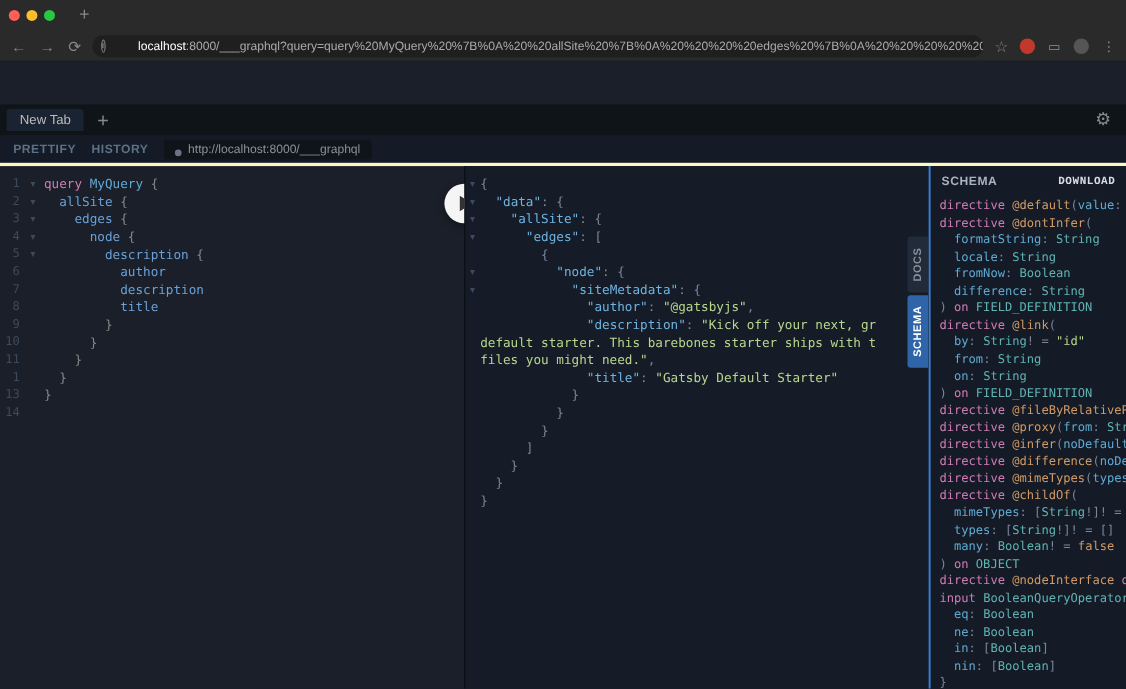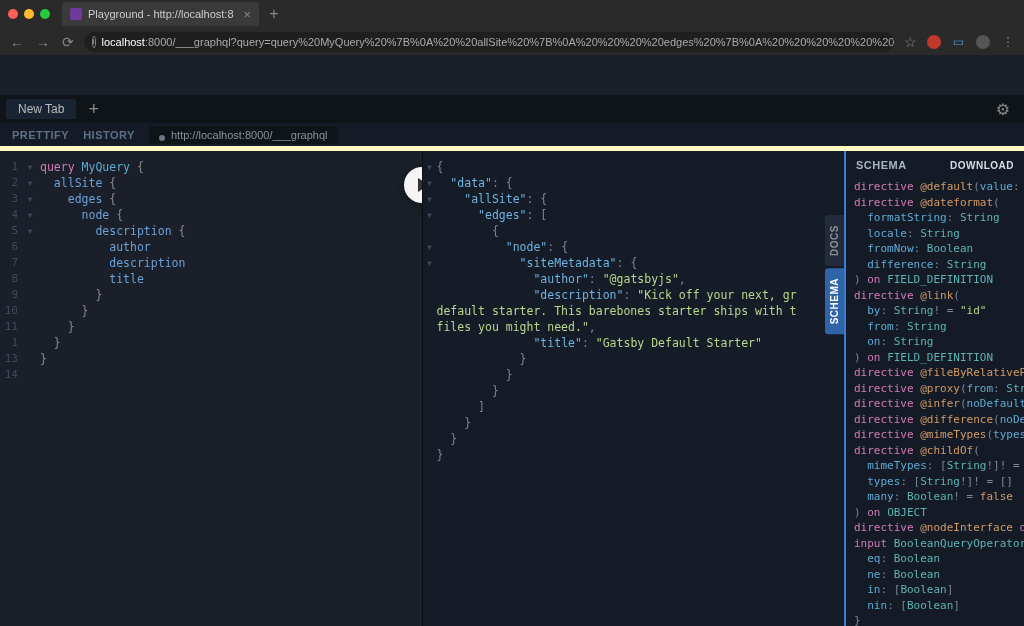--- a/index.html
+++ b/index.html
@@ -72,21 +72,21 @@
 }
 .url-info-icon {
   width: 12px; height: 12px;
   border: 1px solid #888;
   border-radius: 50%;
   display: flex;
   align-items: center;
   justify-content: center;
   font-size: 8px;
 }
-.url-host { color: #fff; }
+.url-host { color: #fff; margin-left: 24px; }
 .url-actions { display: flex; gap: 12px; color: #888; align-items: center; }
 .ext-icon { width: 14px; height: 14px; border-radius: 50%; }
 .app {
   display: flex;
   flex-direction: column;
   height: calc(626px - 55px);
   margin-top: 40px;
 }
 .app-tabs {
   height: 28px;
@@ -105,21 +105,21 @@
 }
 .app-tab-add {
   color: #888;
   font-size: 18px;
   padding: 0 8px;
 }
 .gear { margin-left: auto; color: #888; font-size: 16px; margin-right: 8px; }
 .toolbar {
   height: 28px;
   background: #141b26;
-  border-bottom: 5px solid #fef9c3;
+  border-bottom: 3px solid #fef9c3;
   display: flex;
   align-items: center;
   gap: 14px;
   padding: 0 12px;
 }
 .toolbar-btn {
   color: #5d7186;
   font-size: 11px;
   letter-spacing: 0.5px;
   font-weight: 600;
@@ -264,21 +264,21 @@
   overflow: hidden;
 }
 .schema-header {
   display: flex;
   align-items: center;
   justify-content: space-between;
   padding: 8px 10px;
   font-size: 11px;
 }
 .schema-title { color: #a8b3c2; font-weight: 600; letter-spacing: 0.5px; }
-.download { color: #d8dde6; font-weight: 600; font-size: 10px; letter-spacing: 0.5px; }
+.download { color: #d8dde6; font-weight: 600; font-size: 10px; letter-spacing: 0.5px; font-family: Liberation Mono, monospace; }
 .schema-code {
   flex: 1;
   padding: 0 0 0 8px;
   font-family: Menlo, Consolas, monospace;
   font-size: 11px;
   line-height: 15.5px;
   white-space: pre;
   overflow: hidden;
 }
 .bottom-tabs {
@@ -296,25 +296,20 @@
 </style>
 </head>
 <body>
 
 <div class="browser-chrome">
   <div class="tab-bar">
     <div class="traffic-lights">
       <div class="traffic-light tl-red"></div>
       <div class="traffic-light tl-yellow"></div>
       <div class="traffic-light tl-green"></div>
-    </div>
-    <div class="browser-tab">
-      <div class="favicon"></div>
-      <span>Playground - http://localhost:8</span>
-      <span class="tab-close">×</span>
     </div>
     <span class="tab-add">+</span>
   </div>
   <div class="url-bar">
     <div class="nav-arrows">
       <span>←</span>
       <span>→</span>
       <span>⟳</span>
     </div>
     <div class="url-input-wrap">
@@ -440,21 +435,21 @@
         <div class="side-tab active">SCHEMA</div>
       </div>
     </div>
 
     <div class="schema-panel">
       <div class="schema-header">
         <span class="schema-title">SCHEMA</span>
         <span class="download">DOWNLOAD</span>
       </div>
       <div class="schema-code" id="schema-code"><span class="kw">directive</span> <span class="dir">@default</span><span class="punc">(</span><span class="attr">value</span><span class="punc">: </span>
-<span class="kw">directive</span> <span class="dir">@dateformat</span><span class="punc">(</span>
+<span class="kw">directive</span> <span class="dir">@dontInfer</span><span class="punc">(</span>
   <span class="attr">formatString</span><span class="punc">: </span><span class="type">String</span>
   <span class="attr">locale</span><span class="punc">: </span><span class="type">String</span>
   <span class="attr">fromNow</span><span class="punc">: </span><span class="type">Boolean</span>
   <span class="attr">difference</span><span class="punc">: </span><span class="type">String</span>
 <span class="punc">) </span><span class="kw">on</span> <span class="type">FIELD_DEFINITION</span>
 <span class="kw">directive</span> <span class="dir">@link</span><span class="punc">(</span>
   <span class="attr">by</span><span class="punc">: </span><span class="type">String</span><span class="punc">! = </span><span class="str">"id"</span>
   <span class="attr">from</span><span class="punc">: </span><span class="type">String</span>
   <span class="attr">on</span><span class="punc">: </span><span class="type">String</span>
 <span class="punc">) </span><span class="kw">on</span> <span class="type">FIELD_DEFINITION</span>

